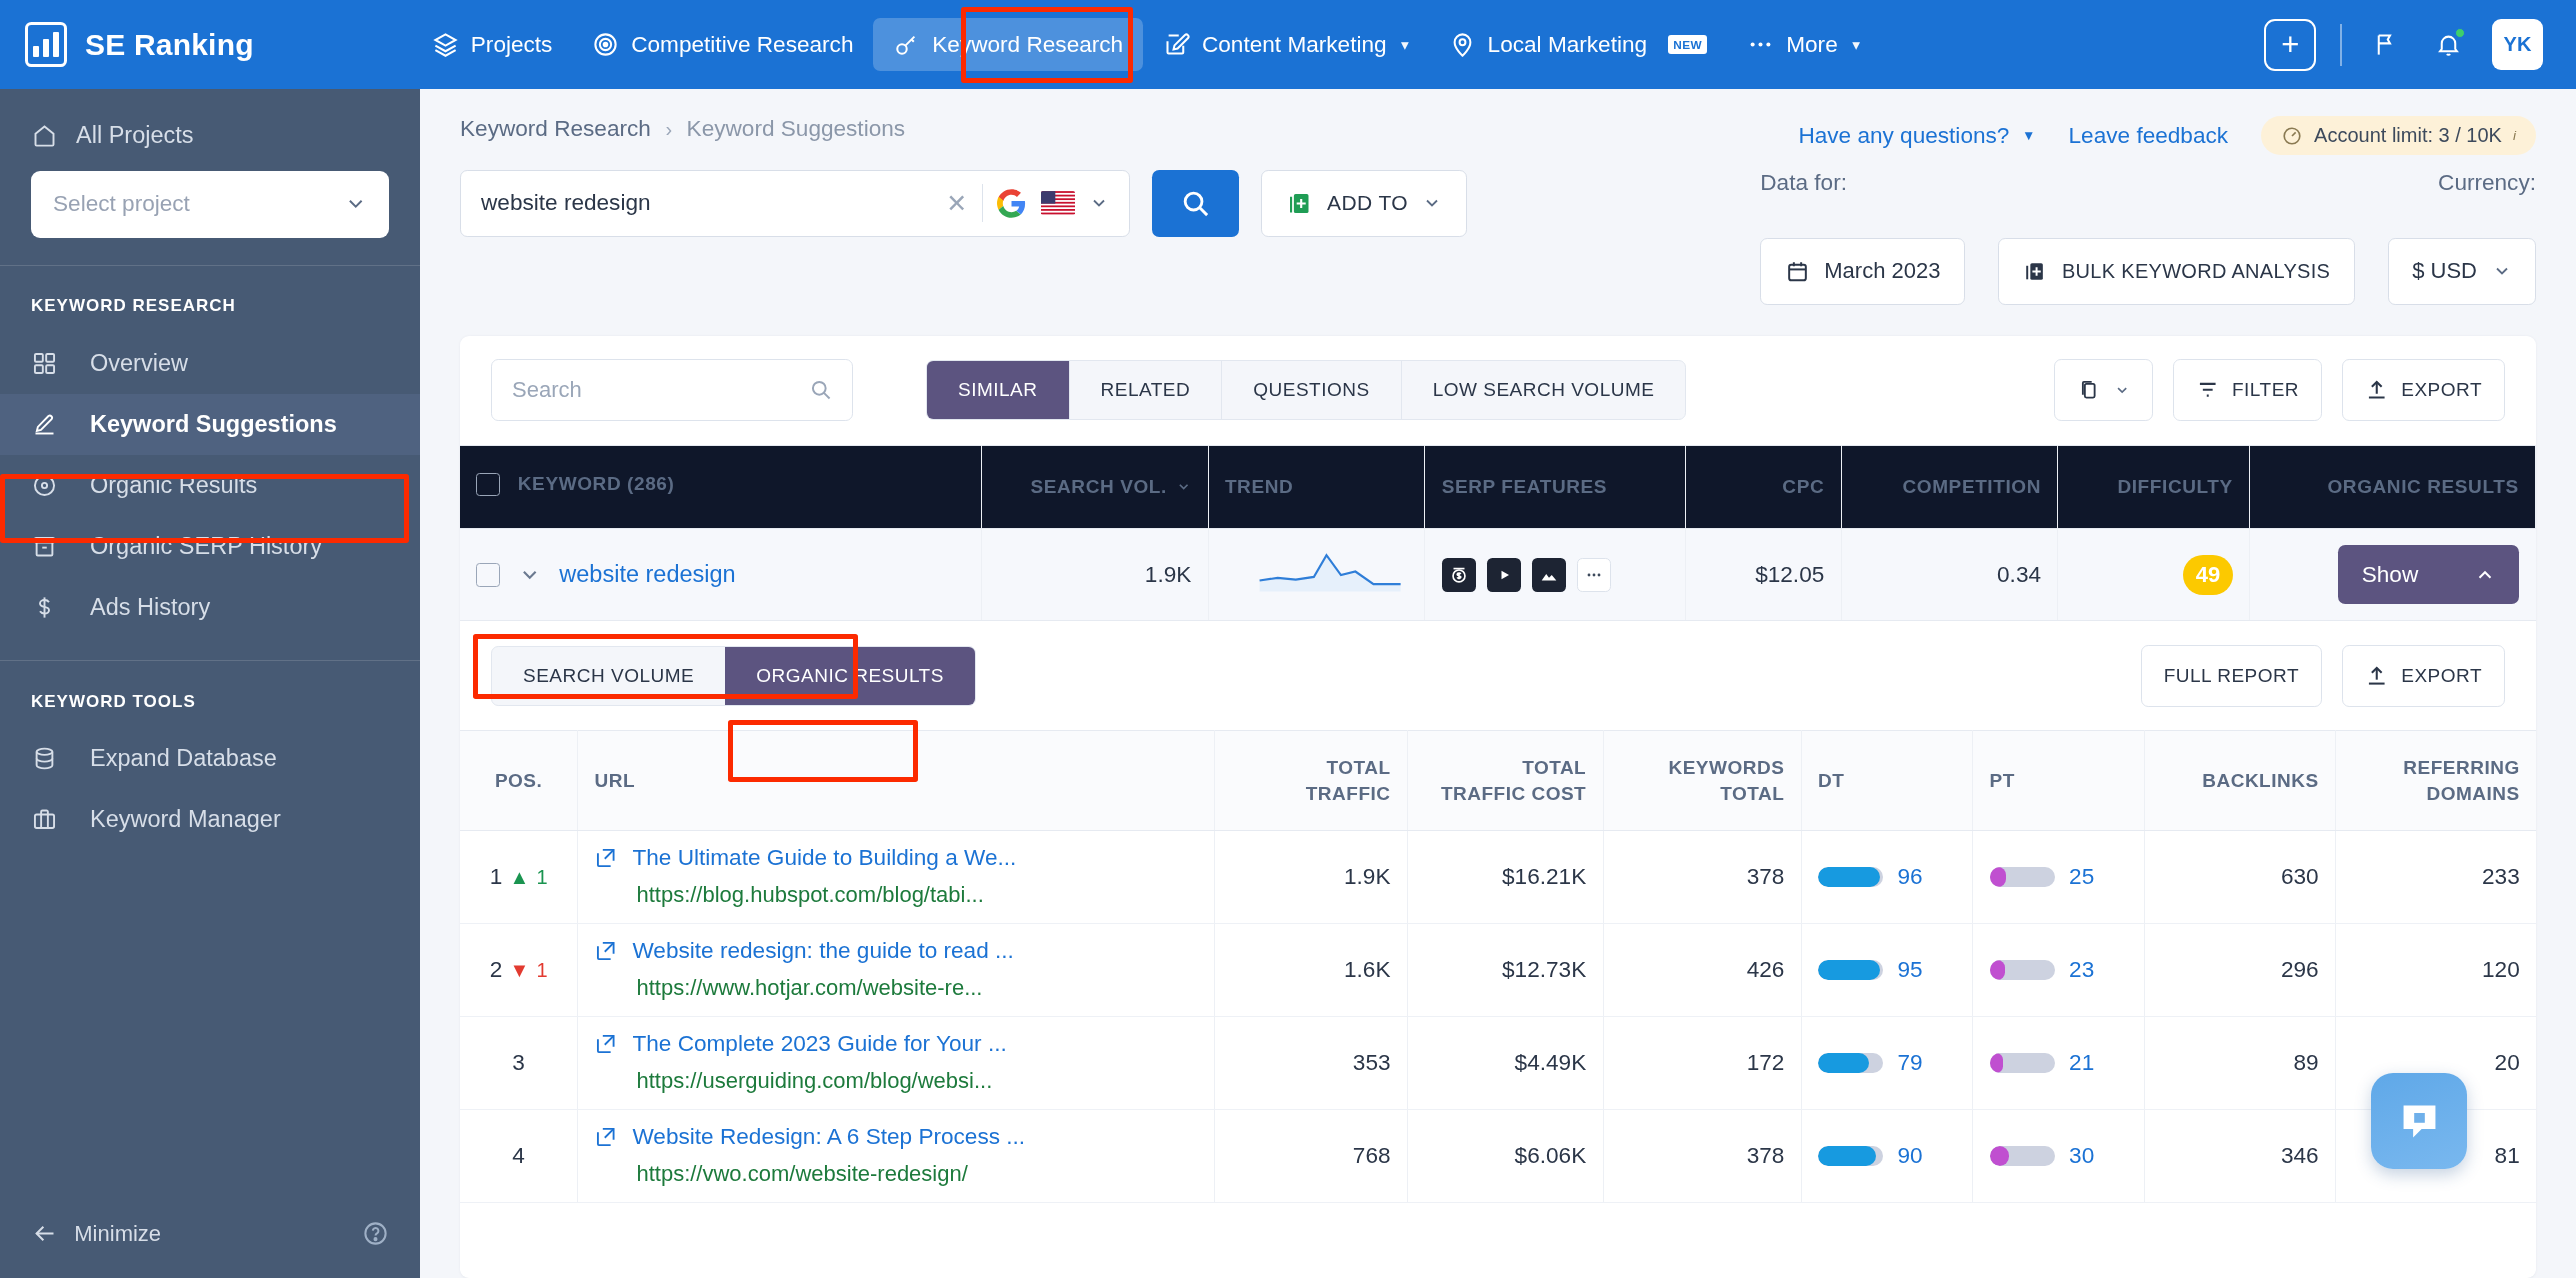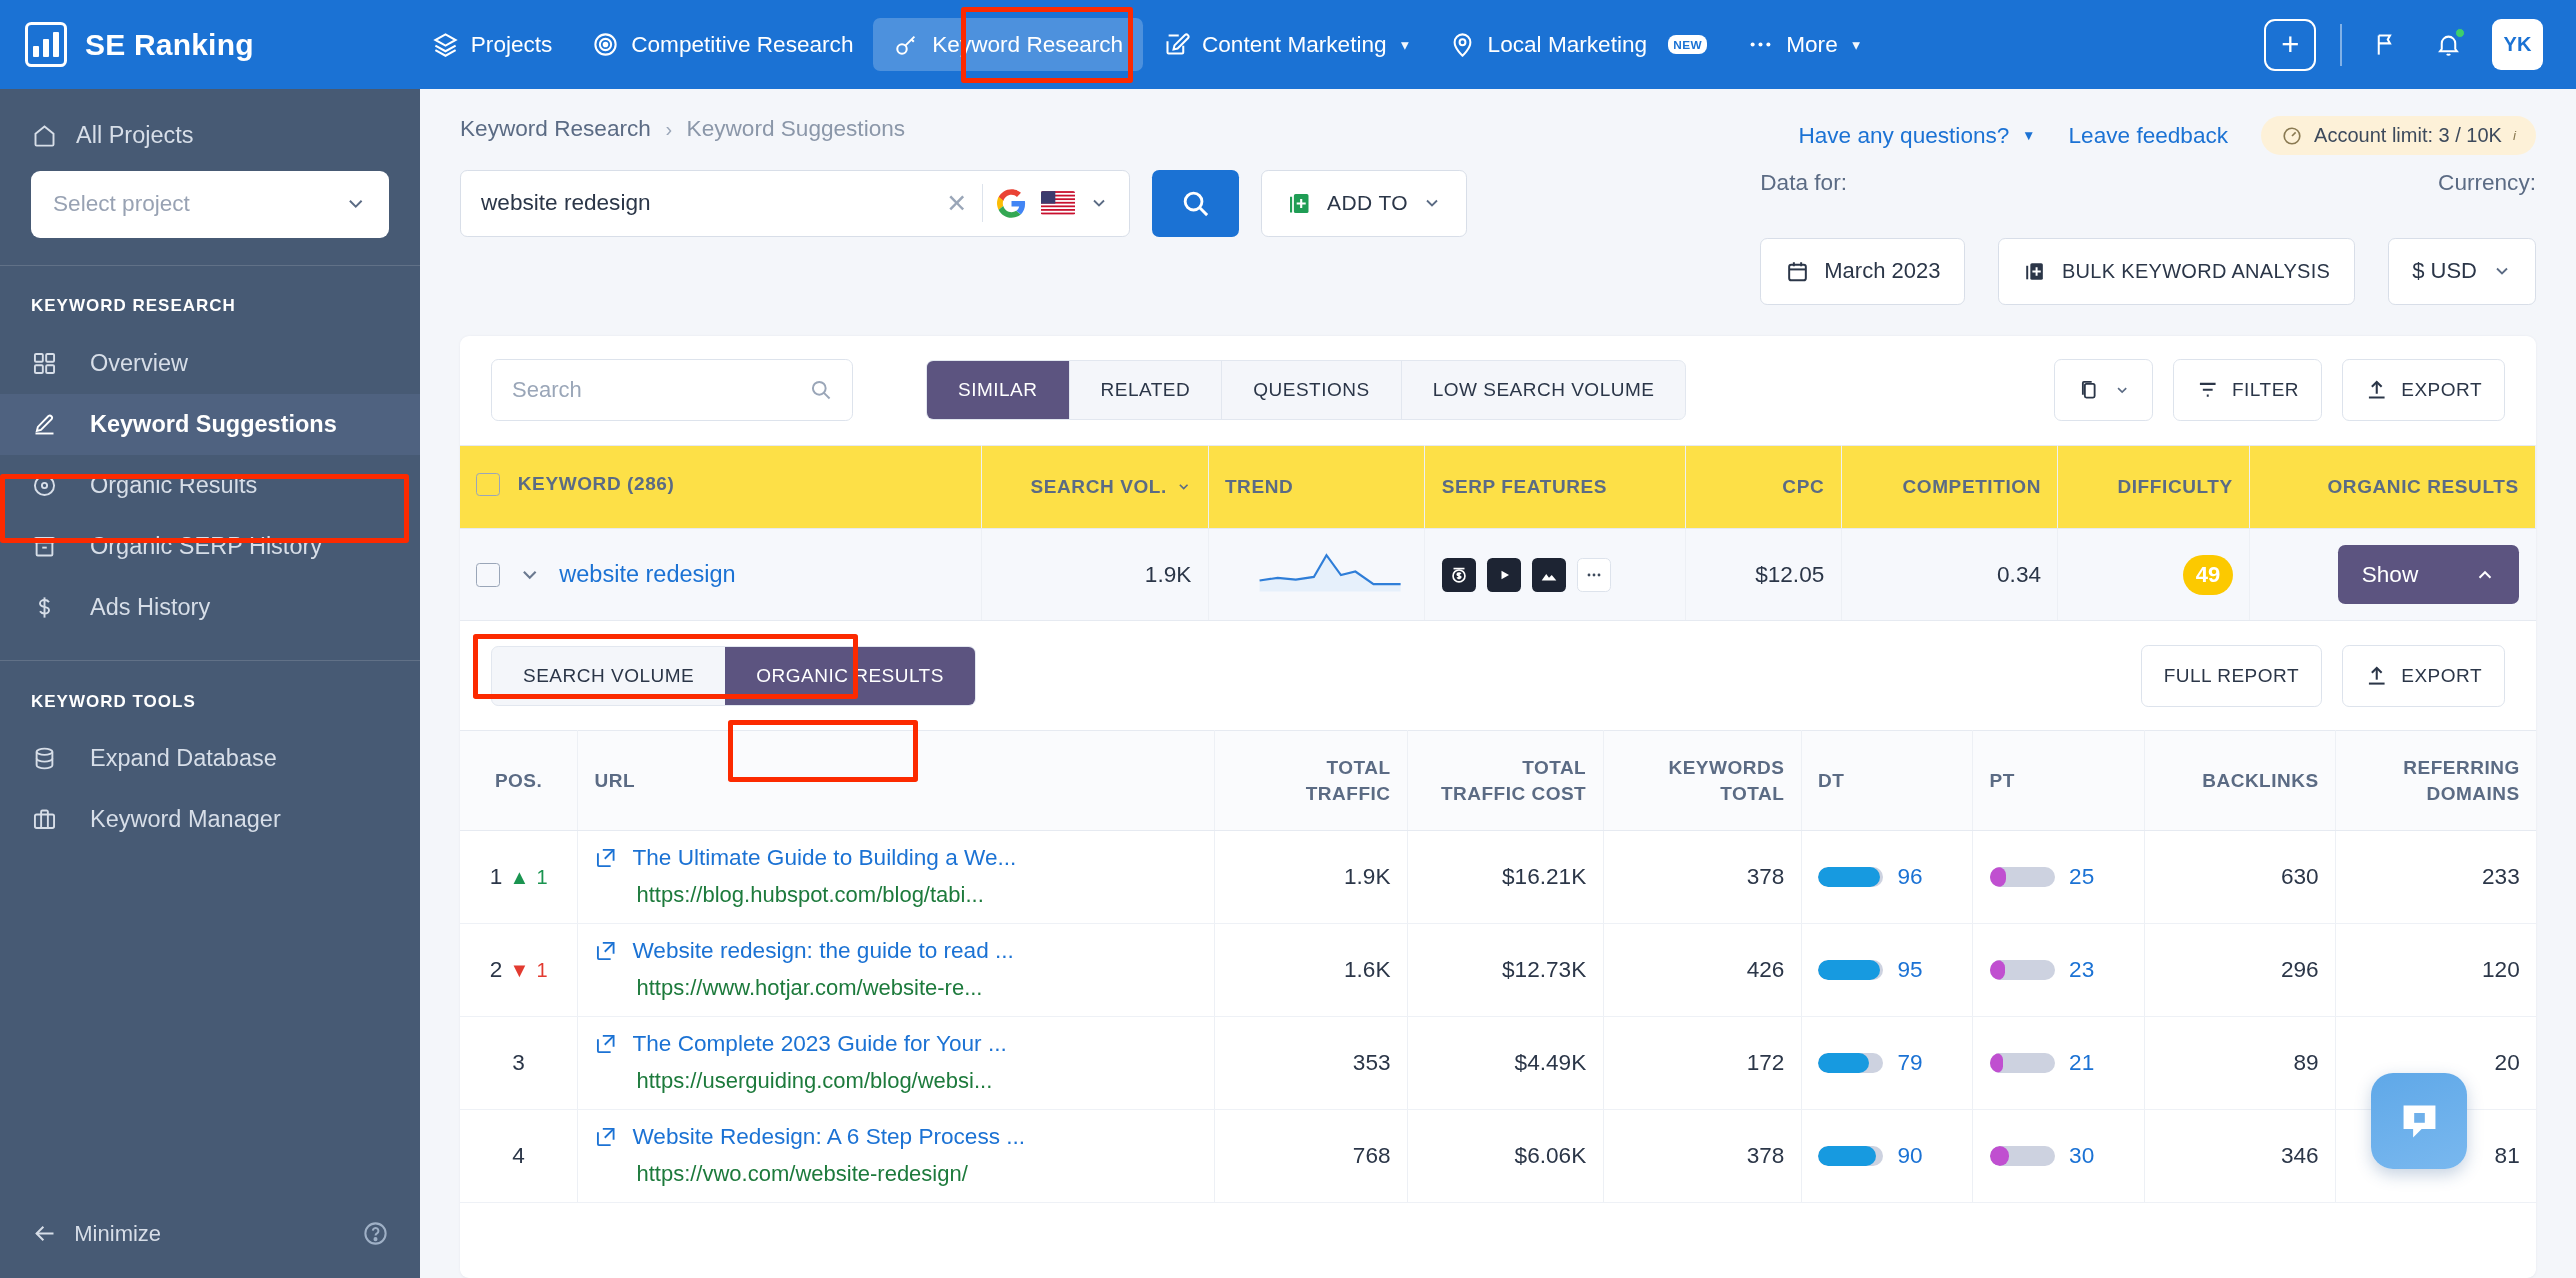--- a/index.html
+++ b/index.html
@@ -33,21 +33,21 @@
   .navitems { display: flex; align-items: center; gap: 0; flex: 1; }
   .navitem {
     display: flex; align-items: center; gap: 11.8px;
     font-size: 22.6px; padding: 12.7px 20px; border-radius: 7.2px;
     white-space: nowrap; position: relative;
   }
   .navitem .caret { font-size: 15.4px; opacity: .95; margin-left: 2.7px; }
   .navitem.active { background: rgba(255,255,255,.22); }
   .badge-new {
     background:#fff; color:#1b72d4; font-size:11.8px; font-weight:700;
-    padding:2.7px 5.4px; border-radius:8px; letter-spacing:0.4px; margin-left:9px;
+    padding:2.7px 5.4px; border-radius:3px; letter-spacing:0.4px; margin-left:9px;
   }
   .nav-right { display: flex; align-items: center; gap: 23.5px; margin-left: auto; }
   .plus-btn {
     width: 52px; height: 52px; border: 2.7px solid #fff; border-radius: 11px;
     display:flex; align-items:center; justify-content:center; font-size:31px; font-weight:300;
   }
   .nav-divider { width:1.8px; height:42px; background: rgba(255,255,255,.45); }
   .icon-btn { width: 40px; height: 43px; display:flex; align-items:center; justify-content:center; position: relative;}
   .dot-green { position:absolute; top:5.4px; right:3.6px; width:10px; height:10px; background:#3ecf6c; border-radius:50%; border:1.8px solid #1b72d4;}
   .avatar {
@@ -161,21 +161,21 @@
   .tb-right { margin-left:auto; display:flex; align-items:center; gap:20px; }
   .sqbtn {
     height:62px; border:0.9px solid #dde3ec; border-radius:7.2px; background:#fff;
     display:flex; align-items:center; gap:12.7px; padding: 0 22px; font-size:19px; color:#2b3648;
     letter-spacing:0.5px;
   }
 
   
   table { width:100%; border-collapse: collapse; table-layout: fixed; }
   .kwt th {
-    background:#fde047; border-top:0.9px solid #e6eaf1; border-bottom:0.9px solid #e6eaf1;
+    background:#0f172a; border-top:0.9px solid #e6eaf1; border-bottom:0.9px solid #e6eaf1;
     border-right:0.9px solid #edf0f5;
     font-size:19px; letter-spacing:0.6px; color:#5b6b84; font-weight:600;
     padding: 27px 16.3px; text-align:right; white-space:nowrap;
   }
   .kwt th.l { text-align:left; }
   .kwt td {
     border-bottom:0.9px solid #eef1f6; border-right:0.9px solid #edf0f5;
     font-size:22.6px; color:#2b3648; padding: 16.3px; text-align:right; vertical-align:middle;
   }
   .kwrow td { background:#f6f8fc; border-bottom:0.9px solid #e6eaf1; }

